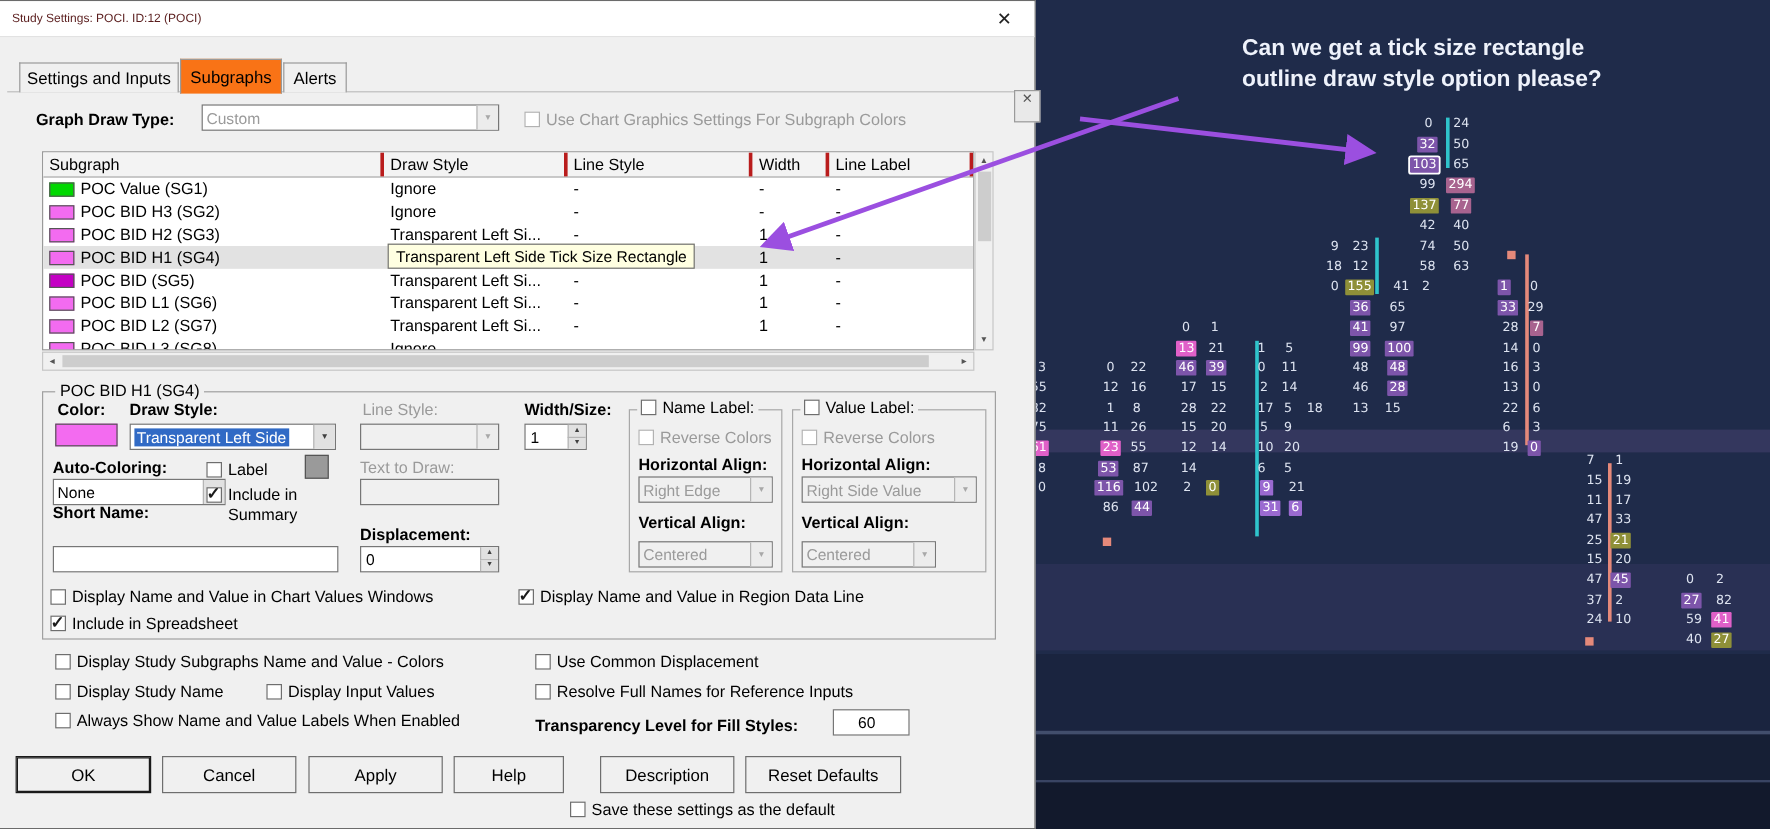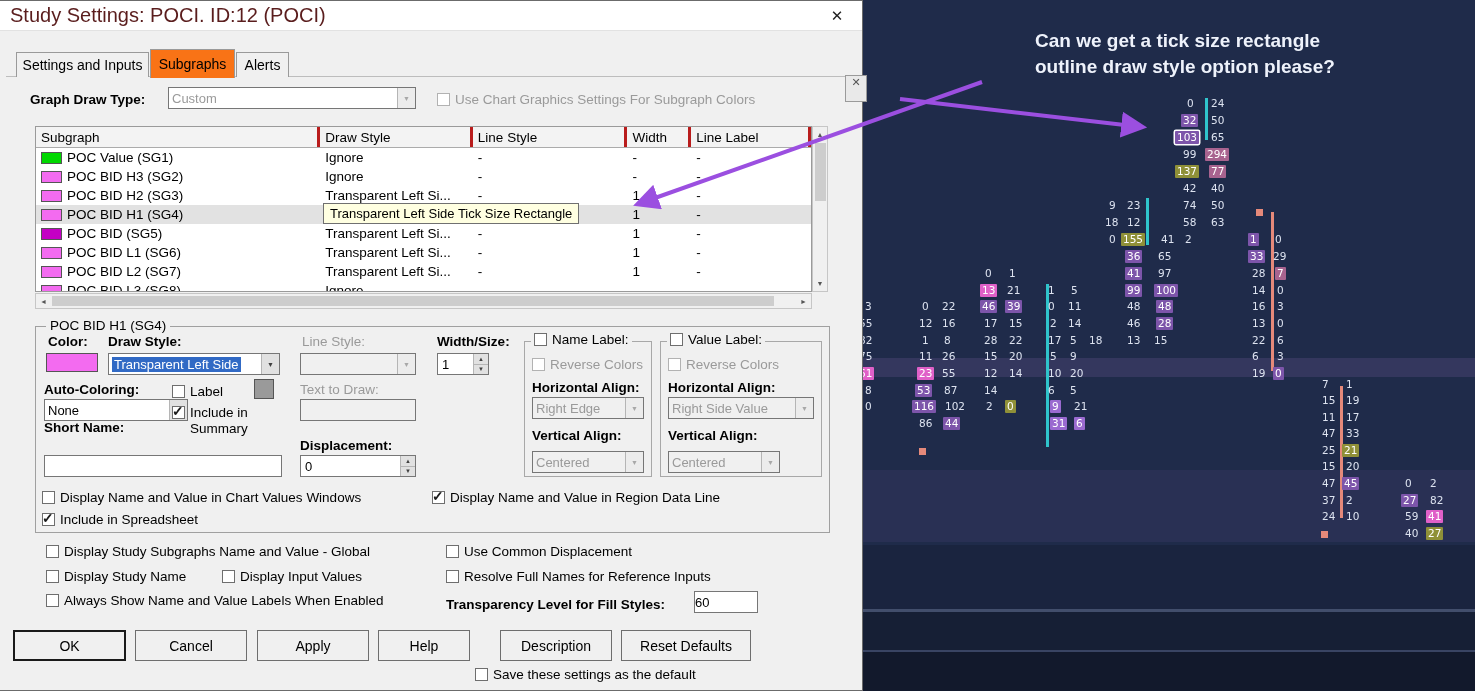--- a/index.html
+++ b/index.html
@@ -5,21 +5,21 @@
   *{box-sizing:border-box}
   html,body{margin:0;padding:0}
   body{width:1475px;height:691px;position:relative;overflow:hidden;
        font-family:"Liberation Sans",sans-serif;background:#1f2b4a;color:#000}
 
   
   .dialog{position:absolute;left:0;top:0;width:863px;height:691px;background:#f0f0f0;
           border:1px solid #6b6b6b;border-left:none}
   .titlebar{position:absolute;left:0;top:0;width:100%;height:30px;background:#fff;
             border-bottom:1px solid #e2e2e2;display:flex;align-items:center;padding:0 10px}
-  .title{font-size:20px;color:#5a1d1d}
+  .title{font-size:10px;color:#5a1d1d}
   .close{margin-left:auto;font-size:15px;color:#222;width:30px;text-align:center}
 
   .tab{position:absolute;border:1px solid #9a9a9a;border-bottom:none;display:flex;
        align-items:center;justify-content:center;font-size:14px;background:#f0f0f0;z-index:2}
   .tab.active{z-index:5;background:#f97316}
   .tabline{position:absolute;left:6px;top:75px;width:851px;height:1px;background:#bdbdbd;z-index:1}
 
   .lbl{position:absolute;font-size:13.5px;white-space:nowrap}
   .lbl.dis{color:#9a9a9a}
   .lbl.b{font-weight:bold}
@@ -36,21 +36,21 @@
   .combo.dis .cbtn{color:#a8a8a8;background:#ececec}
 
   .spin{position:absolute;height:22px;background:#fff;border:1px solid #767676;display:flex;
         align-items:center;font-size:13px;padding-left:4px}
   .spin .sbtns{margin-left:auto;width:15px;align-self:stretch;display:flex;flex-direction:column;flex:none}
   .spin .sbtns div{flex:1;background:#e1e1e1;border-left:1px solid #b5b5b5;font-size:6px;color:#404040;
                    display:flex;align-items:center;justify-content:center}
   .spin .sbtns div:first-child{border-bottom:1px solid #b5b5b5}
 
   .input{position:absolute;height:22px;background:#fff;border:1px solid #767676;font-size:13px;
-         display:flex;align-items:center;padding-left:0}
+         display:flex;align-items:center;padding-left:20px}
   .input.dis{background:#f0f0f0}
 
   .cbrow{position:absolute;display:flex;align-items:flex-start;gap:5px;font-size:13.5px;white-space:nowrap}
   .cbrow.dis{color:#9a9a9a}
   .cb{width:13px;height:13px;border:1px solid #6e6e6e;background:#fff;position:relative;flex:none;margin-top:1px}
   .cbrow.dis .cb{border-color:#b2b2b2}
   .cb.checked::after{content:"✓";position:absolute;left:-1px;top:-4px;font-size:14px;font-weight:700;color:#1a1a1a}
   .cbrow .wrap{white-space:normal;width:80px;line-height:1.15}
 
   .groupbox{position:absolute;border:1px solid #a0a0a0}
@@ -513,21 +513,21 @@
     <span class="cb checked"></span>
     <span>Display Name and Value in Region Data Line</span>
   </label>
   <label class="cbrow" style="left:42px;top:511px">
     <span class="cb checked"></span>
     <span>Include in Spreadsheet</span>
   </label>
 
   <label class="cbrow" style="left:46px;top:543px">
     <span class="cb"></span>
-    <span>Display Study Subgraphs Name and Value - Global</span>
+    <span>Display Study Subgraphs Name and Value - Colors</span>
   </label>
   <label class="cbrow" style="left:446px;top:543px">
     <span class="cb"></span>
     <span>Use Common Displacement</span>
   </label>
   <label class="cbrow" style="left:46px;top:568px">
     <span class="cb"></span>
     <span>Display Study Name</span>
   </label>
   <label class="cbrow" style="left:222px;top:568px">

